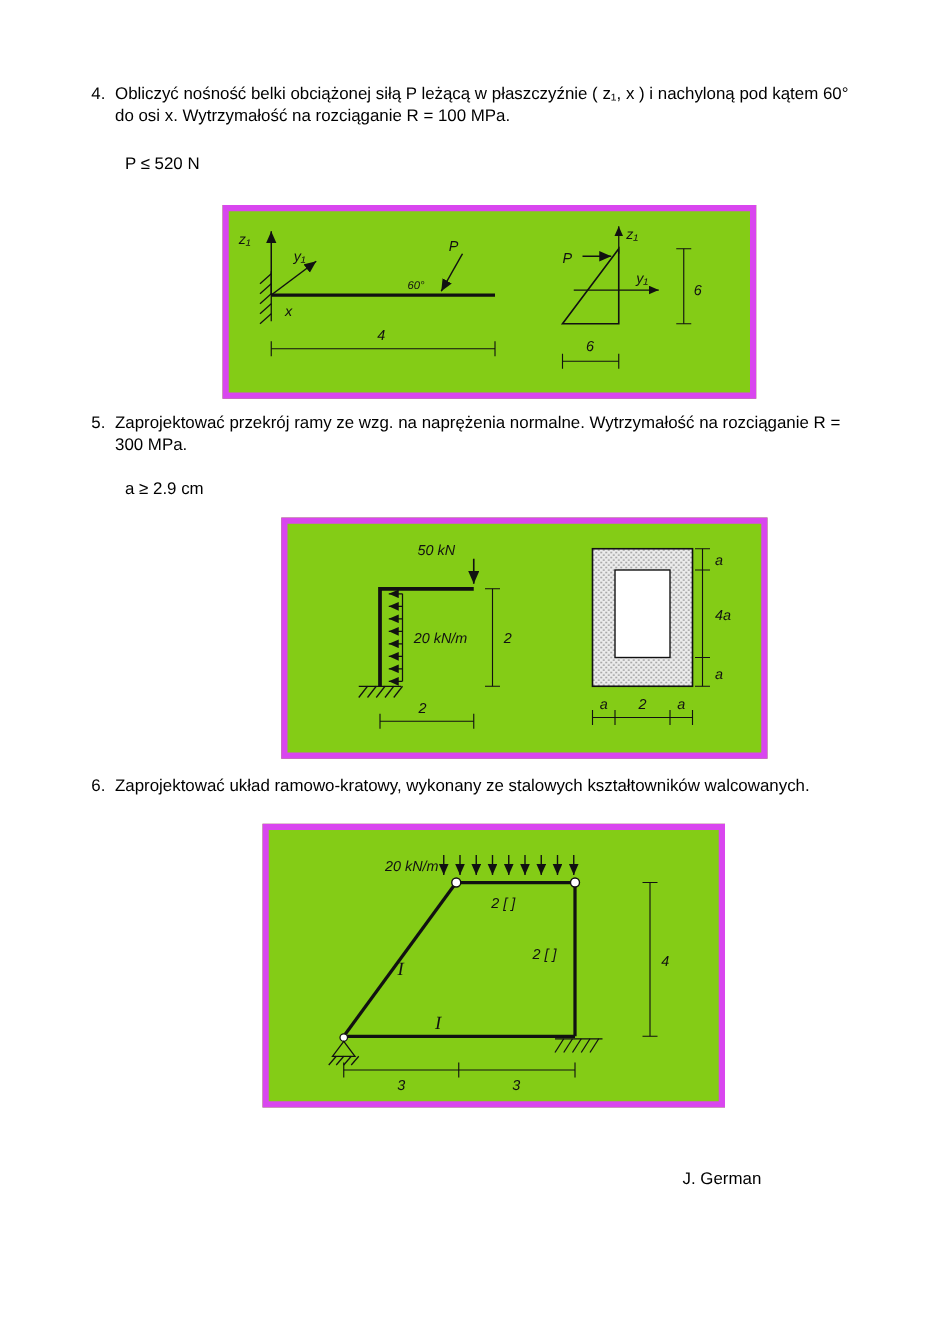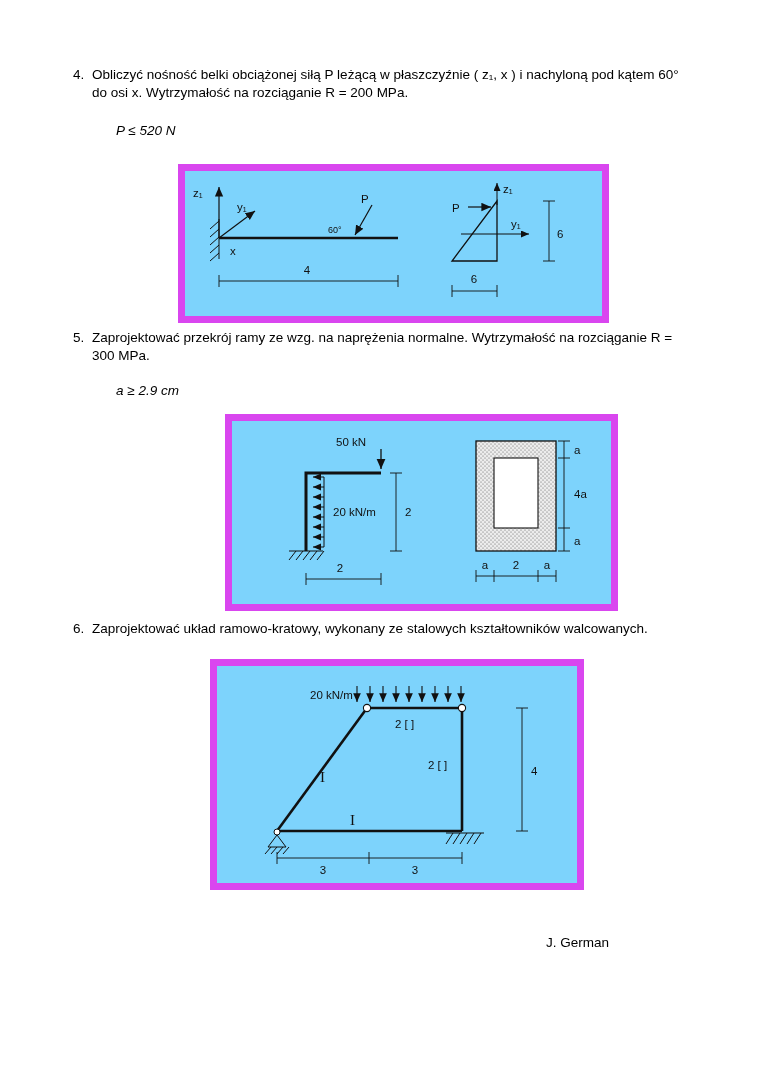--- a/index.html
+++ b/index.html
@@ -16,46 +16,46 @@
   .problem {
     position: absolute;
     display: flex;
     width: 620px;
     line-height: 1.32;
   }
   .pnum { width: 19px; flex-shrink: 0; }
   .ptext { flex: 1; }
   .answer {
     position: absolute;
-    left: 116px;
+    left: 100px;
+  }
+  .figure {
+    position: absolute;
+    border: 5px solid #d946ef;
+    background: #84cc16;
     font-style: italic;
-  }
-  .figure {
-    position: absolute;
-    border: 7px solid #d946ef;
-    background: #7dd3fc;
   }
   .footer {
     position: absolute;
     left: 546px;
     top: 935px;
   }
   svg { display:block; }
   .dlabel  { font-family: "Liberation Sans","DejaVu Sans",sans-serif; font-size: 11.5px; fill: #111; }
   .dsmall  { font-family: "Liberation Sans","DejaVu Sans",sans-serif; font-size: 9px;   fill: #111; }
   .dserif  { font-family: "Liberation Serif","DejaVu Serif",serif;   font-size: 15px;  fill: #111; }
 </style>
 </head>
 <body>
 
 <div class="page">
 
   <div class="problem" style="left:73px; top:66px;">
     <span class="pnum">4.</span>
-    <span class="ptext">Obliczyć nośność belki obciążonej siłą P leżącą w płaszczyźnie ( z₁, x ) i nachyloną pod kątem 60° do osi x. Wytrzymałość na rozciąganie R = 200 MPa.</span>
+    <span class="ptext">Obliczyć nośność belki obciążonej siłą P leżącą w płaszczyźnie ( z₁, x ) i nachyloną pod kątem 60° do osi x. Wytrzymałość na rozciąganie R = 100 MPa.</span>
   </div>
   <div class="answer" style="top:123px;">P ≤ 520 N</div>
 
   <div class="figure" style="left:178px; top:164px; width:417px; height:145px;">
     <svg viewBox="0 0 417 145" width="417" height="145">
       <defs>
         <marker id="ar1" markerWidth="9" markerHeight="8" refX="8" refY="3.5" orient="auto">
           <path d="M0,0 L8,3.5 L0,7 Z" fill="#111"></path>
         </marker>
       </defs>

